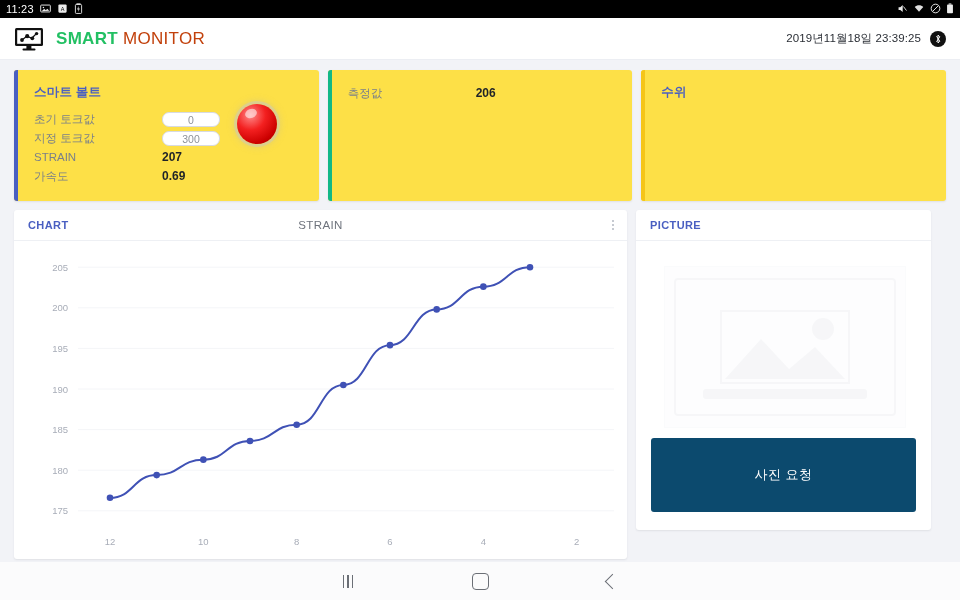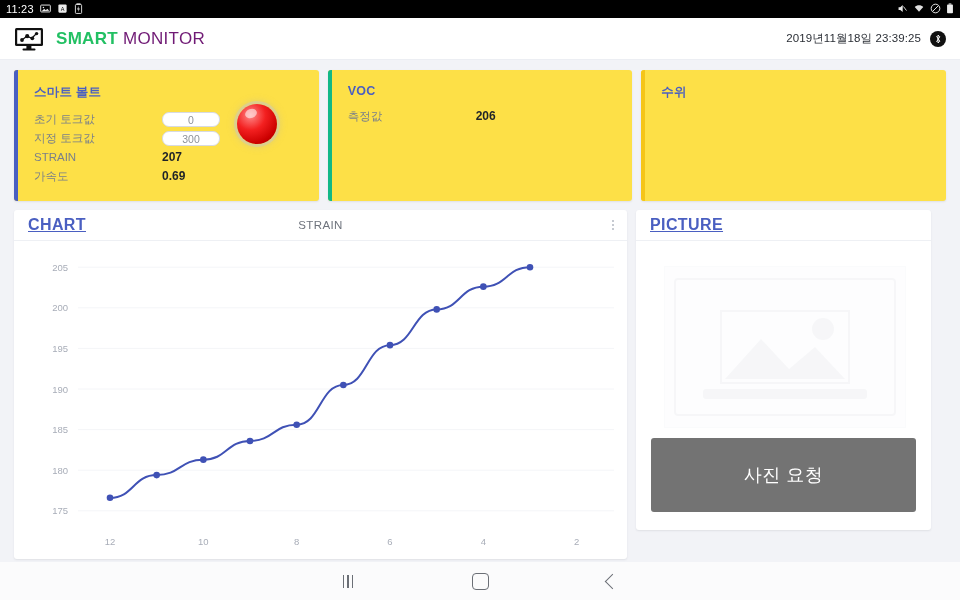--- a/index.html
+++ b/index.html
@@ -27,21 +27,21 @@
     height:42px;background:#ffffff;
     display:flex;align-items:center;
     padding:0 14px;box-sizing:border-box;
     justify-content:space-between;
     border-bottom:1px solid #eceef3;
   }
   .brand{display:flex;align-items:center;gap:12px;}
   .logo{width:30px;height:24px;position:relative;}
   .title{font-size:17px;letter-spacing:.3px;}
   .title .smart{color:#22c063;font-weight:bold;}
-  .title .monitor{color:#701a75;font-weight:normal;}
+  .title .monitor{color:#c2410c;font-weight:normal;}
   .hdr-right{display:flex;gap:9px;}
   .hdr-date{font-size:11.5px;color:#2b2f36;letter-spacing:.1px;}
   .bt-badge{
     width:16px;height:16px;border-radius:50%;background:#111;
     display:flex;align-items:center;justify-content:center;
   }
 
   
   .content{padding:10px 14px 0 14px;box-sizing:border-box;}
 
@@ -96,21 +96,21 @@
     overflow:hidden;
   }
   .panel-chart{width:613px;height:349px;position:relative;}
   .panel-pic{width:295px;height:320px;position:relative;}
   .panel-head{
     height:31px;border-bottom:1px solid #eef0f4;
     display:flex;align-items:center;position:relative;
     padding:0 14px;box-sizing:border-box;
   }
   .panel-head .ptitle{
-    font-size:16px;font-weight:bold;color:#4a5fc1;letter-spacing:.4px;text-decoration:underline;
+    font-size:11px;font-weight:bold;color:#4a5fc1;letter-spacing:.4px;
   }
   .panel-head .pcenter{
     position:absolute;left:0;right:0;text-align:center;
     font-size:11.5px;color:#6e737c;letter-spacing:.4px;
     pointer-events:none;
   }
   .kebab{
     position:absolute;right:10px;top:50%;transform:translateY(-50%);
     display:flex;flex-direction:column;gap:2px;align-items:center;
     padding:3px;cursor:pointer;
@@ -121,23 +121,23 @@
   .chart-svg{position:absolute;left:0;top:0;}
 
   
   .pic-box{
     position:absolute;left:28px;top:56px;width:240px;height:160px;
     background:#fdfdfe;border:1px solid #fafbfc;
     display:flex;align-items:center;justify-content:center;
   }
   .req-btn{
     position:absolute;left:15px;right:15px;bottom:18px;height:74px;
-    background:#737373;border-radius:3px;
+    background:#0c4a6e;border-radius:3px;
     display:flex;align-items:center;justify-content:center;
-    color:#fff;font-size:18px;cursor:pointer;letter-spacing:.5px;
+    color:#fff;font-size:13px;cursor:pointer;letter-spacing:.5px;
   }
 
   
   .navbar{
     position:absolute;left:0;bottom:0;width:960px;height:38px;
     background:#fbfbfc;display:flex;align-items:center;justify-content:center;
     gap:0;
   }
   .navbtn{width:132px;display:flex;align-items:center;justify-content:center;cursor:pointer;}
   .nav-recents{display:flex;gap:3px;}
@@ -257,21 +257,20 @@
         </div>
       </div>
       <div class="led-wrap">
         <div class="led"></div>
       </div>
     </div>
 
     <div class="card">
       <div class="accent" style="background:#12b886"></div>
       <div class="card-inner">
-        <div class="card-title">VOC</div>
         <div class="rowline">
           <span class="lbl">측정값</span>
           <span class="val">206</span>
         </div>
       </div>
     </div>
 
     <div class="card">
       <div class="accent" style="background:#f5c518"></div>
       <div class="card-inner">

